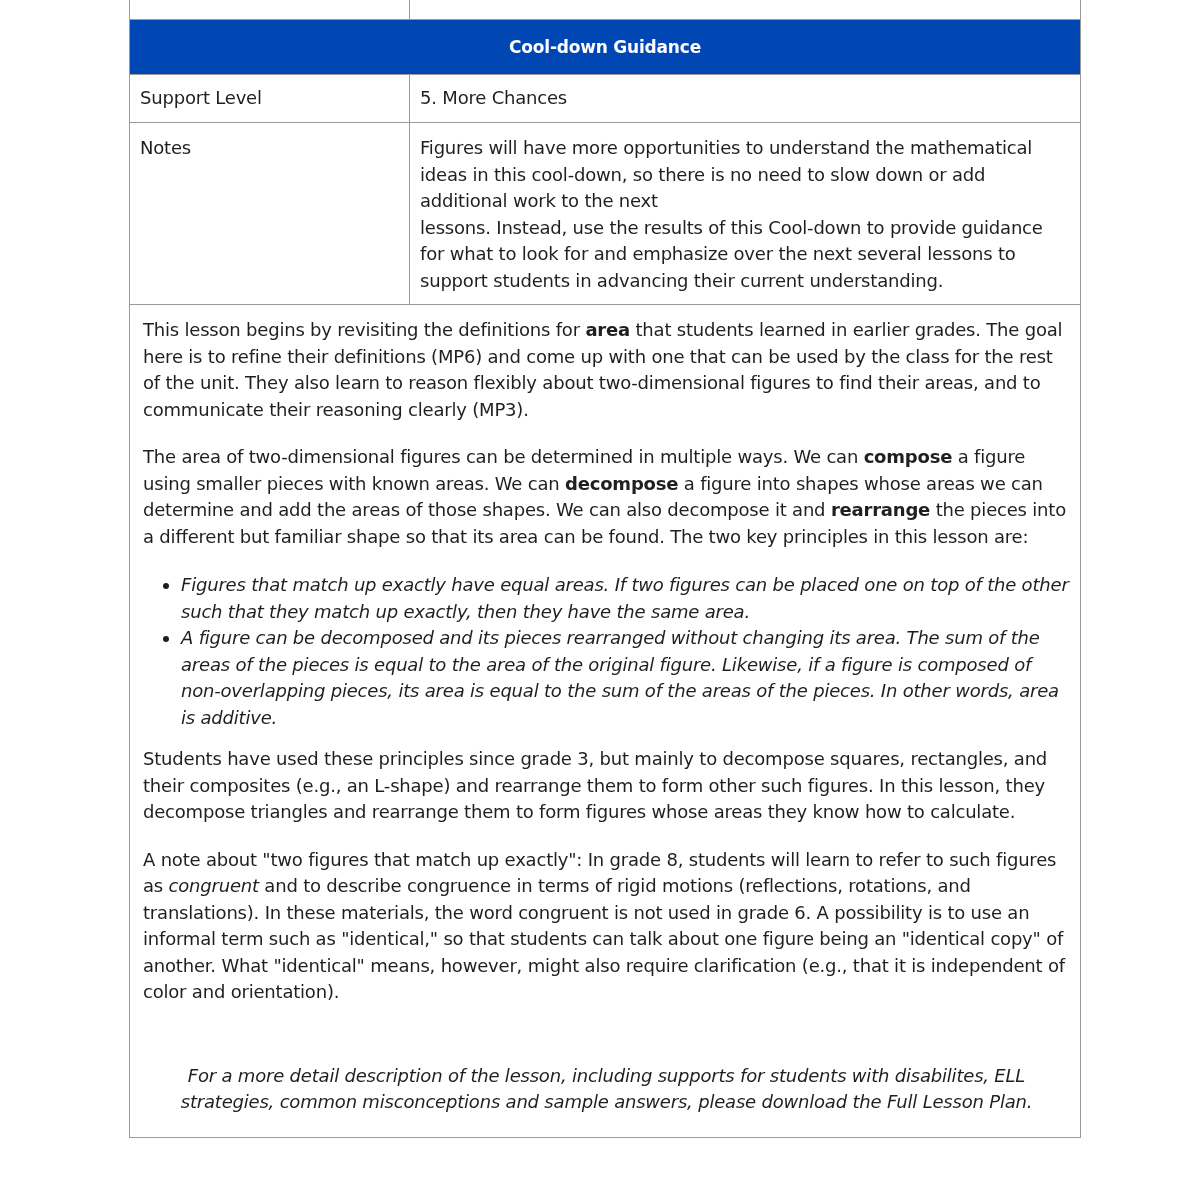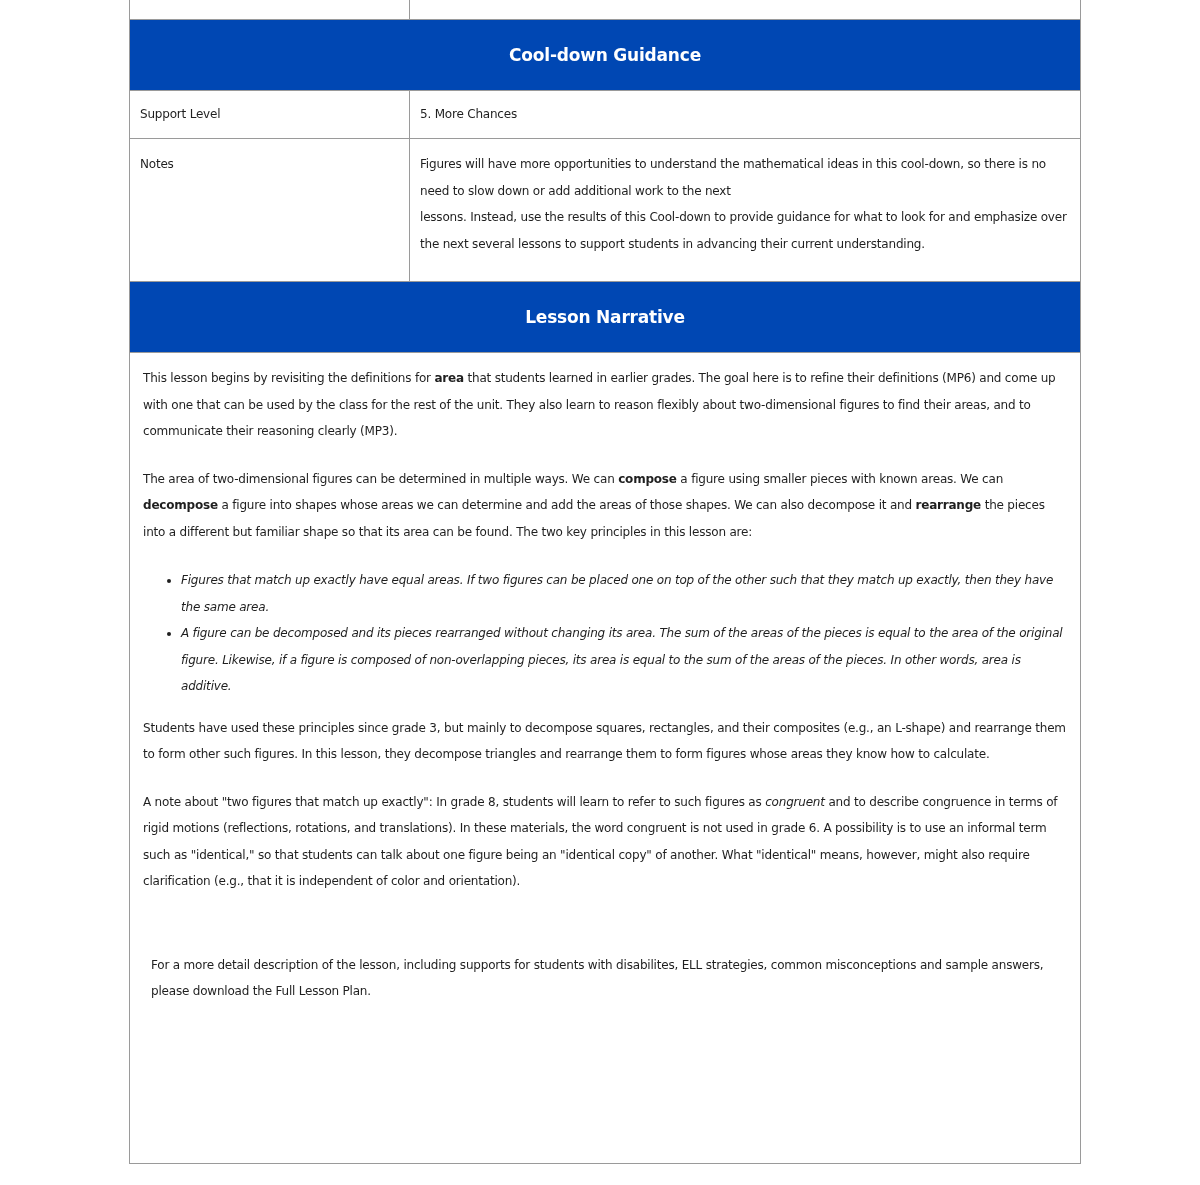--- a/index.html
+++ b/index.html
@@ -1,32 +1,32 @@
 <!DOCTYPE html>
 <html><head>
 <meta charset="utf-8">
 <style>
   html, body { margin: 0; padding: 0; background: #ffffff; }
   body { width: 1200px; height: 1185px; position: relative; overflow: hidden;
          font-family: "DejaVu Sans", sans-serif; color: #1f1f1f; }
   .wrap { position: absolute; left: 129px; top: 0; width: 952px; }
   table { border-collapse: collapse; width: 952px; table-layout: fixed; }
-  td { border: 1px solid #9a9a9a; font-size: 12px; line-height: 26.5px; vertical-align: top;
+  td { border: 1px solid #9a9a9a; font-size: 18px; line-height: 26.5px; vertical-align: top;
        padding: 0 10px; letter-spacing: -0.2px; }
   col.c1 { width: 280px; }
   .toprow td { height: 19px; border-top: none; }
   .hdr td { background: #0047b3; color: #ffffff; font-weight: bold; text-align: center;
-            height: 46px; vertical-align: middle; padding: 12px; font-size: 17px; }
+            height: 46px; vertical-align: middle; padding: 4px; font-size: 17px; }
   .row-support td { height: 47px; vertical-align: middle; }
-  .row-notes td { padding-top: 12px; padding-bottom: 24px; }
+  .row-notes td { padding-top: 12px; padding-bottom: 10px; }
   .narr td { padding: 12px 10px 0 11px; height: 798px; }
   .narr p { margin: 0 0 21px 2px; }
   .narr ul { margin: 0 0 15px 0; padding-left: 40px; }
   .narr li { margin: 0; font-style: italic; }
-  .footer-note { margin-top: 57px !important; padding: 0 8px; }
+  .footer-note { font-style: italic; text-align: center; margin-top: 57px !important; padding: 0 8px; }
 </style>
 </head>
 <body>
 
 <div class="wrap">
   <table>
     <colgroup>
         <col class="c1">
         <col>
       </colgroup>
@@ -42,23 +42,20 @@
       <td>Support Level</td>
       <td>5. More Chances</td>
     </tr>
     <tr class="row-notes">
       <td>Notes</td>
       <td>
         <div>Figures will have more opportunities to understand the mathematical ideas in this cool-down, so there is no need to slow down or add additional work to the next</div>
         <div>lessons. Instead, use the results of this Cool-down to provide guidance for what to look for and emphasize over the next several lessons to support students in  advancing their current understanding.</div>
       </td>
     </tr>
-    <tr class="hdr">
-      <td colspan="2">Lesson Narrative</td>
-    </tr>
     <tr class="narr">
       <td colspan="2">
         <p><span>This lesson begins by revisiting the definitions for </span><b>area</b><span> that students learned in earlier grades. The goal here is to refine their definitions (MP6) and come up with one that can be used by the class for the rest of the unit. They also learn to reason flexibly about two-dimensional figures to find their areas, and to communicate their reasoning clearly (MP3).</span></p>
         <p style="margin-bottom:22px"><span>The area of two-dimensional figures can be determined in multiple ways. We can </span><b>compose</b><span> a figure using smaller pieces with known areas. We can </span><b>decompose</b><span> a figure into shapes whose areas we can determine and add the areas of those shapes. We can also decompose it and </span><b>rearrange</b><span> the pieces into a different but familiar shape so that its area can be found. The two key principles in this lesson are:</span></p>
         <ul>
           <li>Figures that match up exactly have equal areas. If two figures can be placed one on top of the other such that they match up exactly, then they have the same area.</li>
           <li>A figure can be decomposed and its pieces rearranged without changing its area. The sum of the areas of the pieces is equal to the area of the original figure. Likewise, if a figure is composed of non-overlapping pieces, its area is equal to the sum of the areas of the pieces. In other words, area is additive.</li>
         </ul>
         <p>Students have used these principles since grade 3, but mainly to decompose squares, rectangles, and their composites (e.g., an L-shape) and rearrange them to form other such figures. In this lesson, they decompose triangles and rearrange them to form figures whose areas they know how to calculate.</p>
         <p><span>A note about "two figures that match up exactly": In grade 8, students will learn to refer to such figures as </span><i>congruent</i><span> and to describe congruence in terms of rigid motions (reflections, rotations, and translations). In these materials, the word congruent is not used in grade 6. A possibility is to use an informal term such as "identical," so that students can talk about one figure being an "identical copy" of another. What "identical" means, however, might also require clarification (e.g., that it is independent of color and orientation).</span></p>

